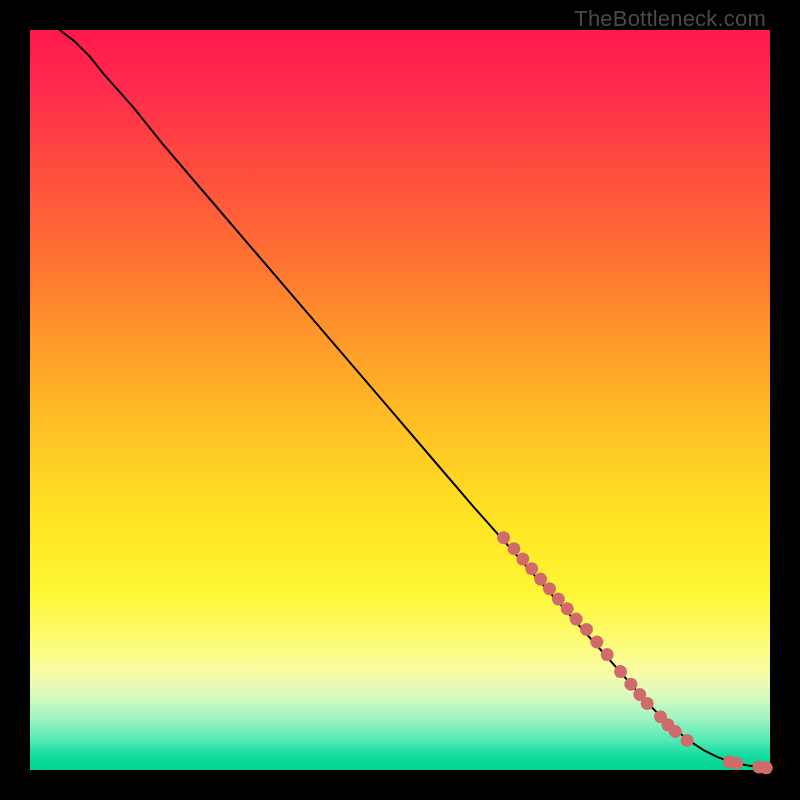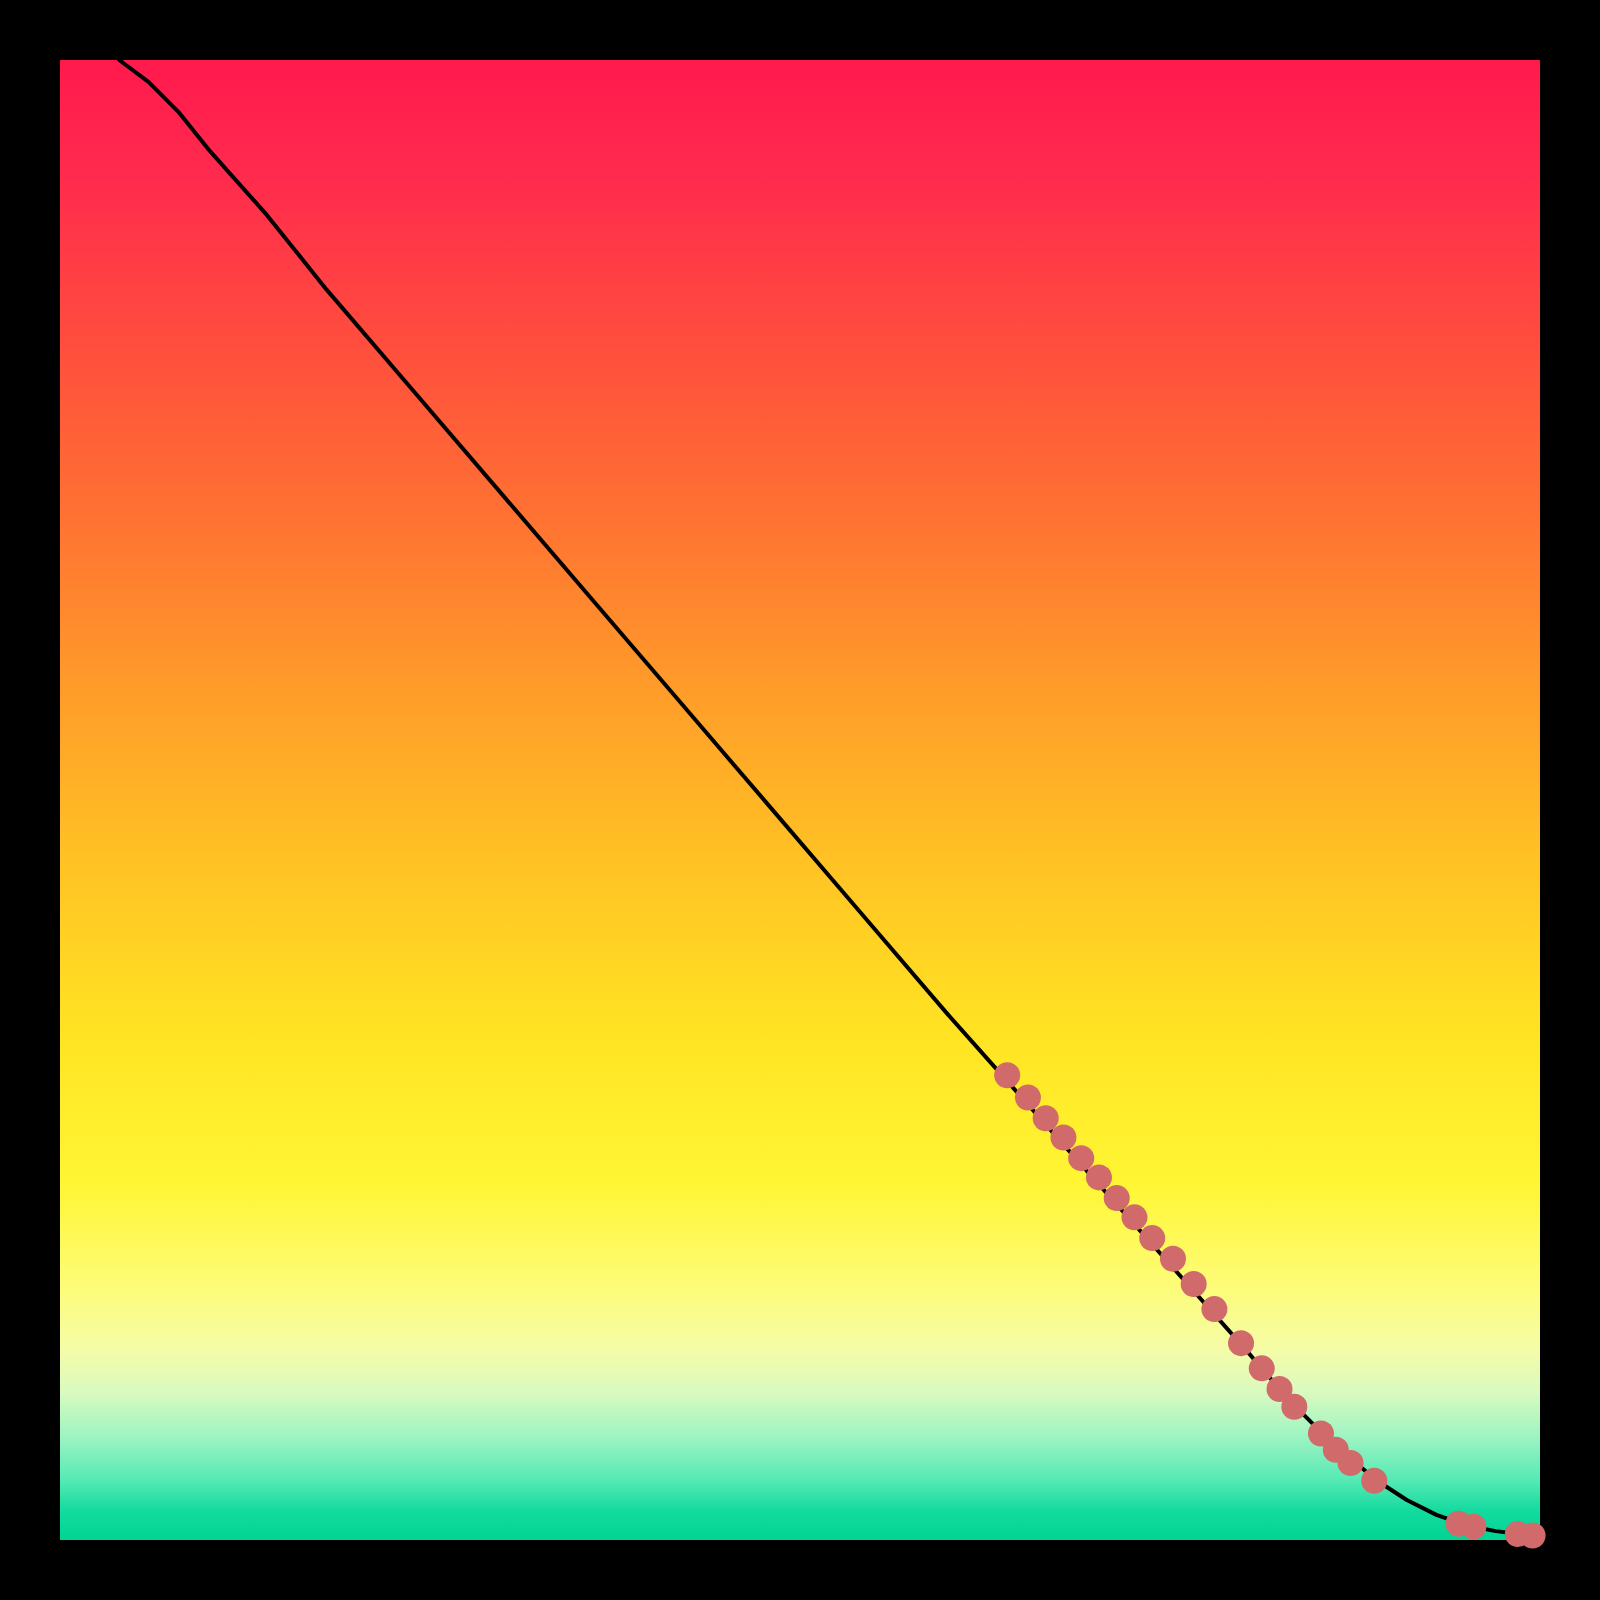--- a/index.html
+++ b/index.html
@@ -60,20 +60,21 @@
     width: 740px;
     height: 740px;
     overflow: visible;
   }
 </style>
 </head>
 <body>
 
 <div class="frame">
 
+  <div class="watermark">TheBottleneck.com</div>
 
   <div class="plot-area">
     <svg class="curve" viewBox="0 0 740 740" preserveAspectRatio="none">
       <path id="curve-path" fill="none" stroke-width="2" stroke-linecap="round" stroke-linejoin="round" d="M29.60 0.00 L44.40 11.10 L59.20 25.90 L74.00 44.40 L103.60 77.70 L133.20 114.70 L177.60 166.50 L222.00 218.30 L266.40 270.10 L310.80 321.90 L355.20 373.70 L399.60 425.50 L444.00 477.30 L473.60 510.60 L503.20 543.90 L532.80 577.20 L562.40 610.50 L592.00 643.80 L614.20 669.70 L636.40 691.90 L658.60 710.40 L673.40 720.02 L688.20 727.42 L703.00 732.60 L717.80 735.56 L732.60 737.41 L740.00 737.78" stroke="#000000"></path>
       <g id="markers-group">
           <circle cx="473.60" cy="507.64" r="6.5" fill="#d16a6a" stroke="#d16a6a" stroke-width="0"></circle>
           <circle cx="483.96" cy="518.74" r="6.5" fill="#d16a6a" stroke="#d16a6a" stroke-width="0"></circle>
           <circle cx="492.84" cy="529.10" r="6.5" fill="#d16a6a" stroke="#d16a6a" stroke-width="0"></circle>
           <circle cx="501.72" cy="538.72" r="6.5" fill="#d16a6a" stroke="#d16a6a" stroke-width="0"></circle>
           <circle cx="510.60" cy="549.08" r="6.5" fill="#d16a6a" stroke="#d16a6a" stroke-width="0"></circle>

